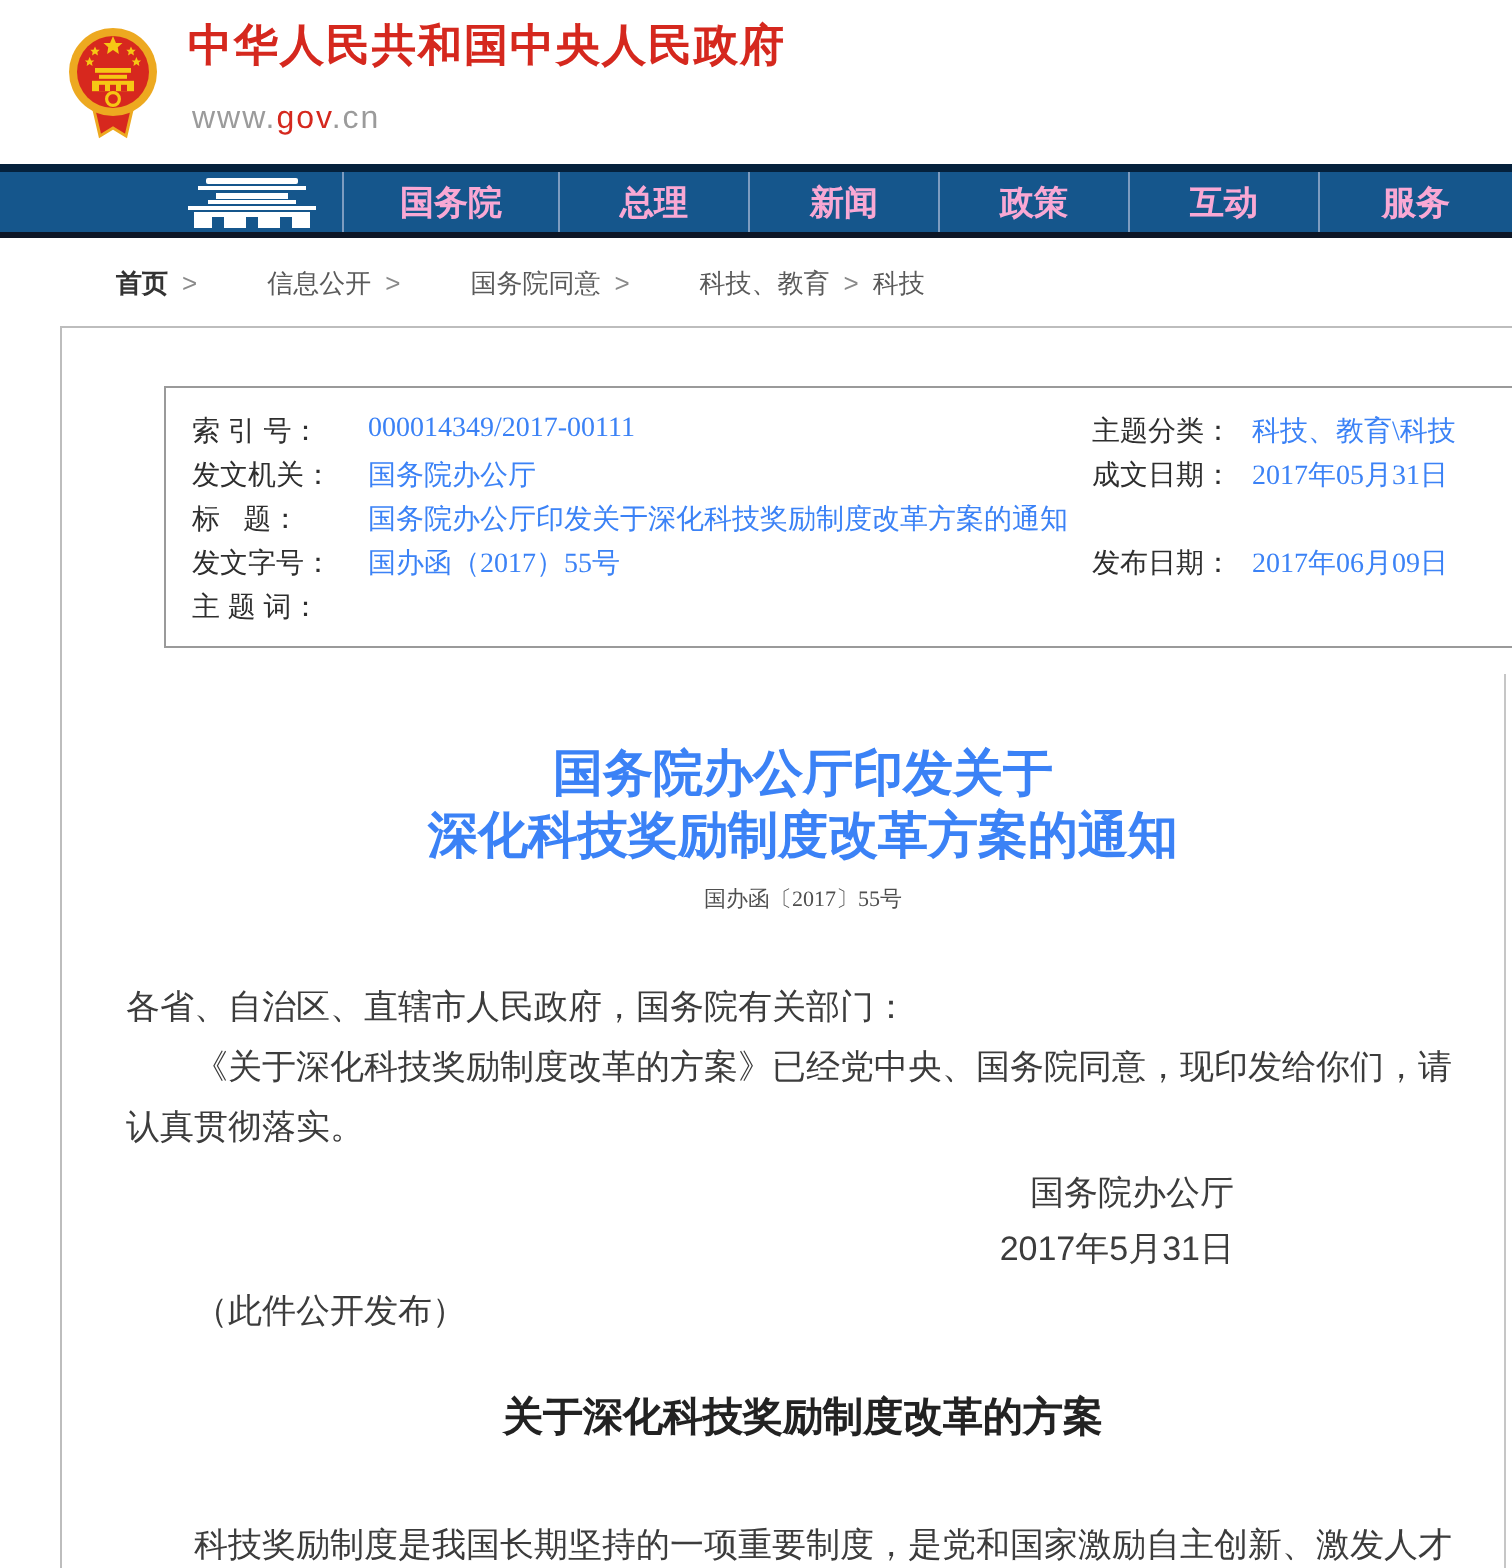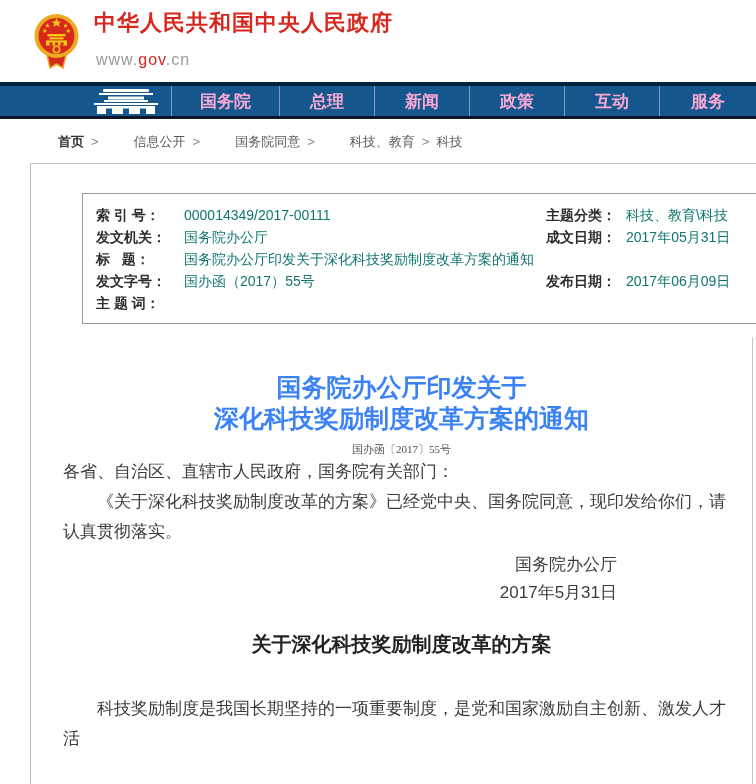--- a/index.html
+++ b/index.html
@@ -47,39 +47,39 @@
   }
 
   
   .meta-table {
     position:absolute; top:193px; left:82px; width:800px;
     border:1px solid #9a9a9a; background:#fff;
     padding:13px 0 6px 13px;
     display:grid; grid-template-columns:88px 362px 80px auto; grid-auto-rows:22px;
     font-size:14px; align-items:start;
   }
-  .meta-label { font-weight:bold; color:#2e2e2e; white-space:pre; }
-  .meta-value { color:#0f766e; font-family:Liberation Sans, sans-serif; white-space:nowrap; }
+  .meta-label { font-weight:normal; color:#2e2e2e; white-space:pre; }
+  .meta-value { color:#3b82f6; font-family:Liberation Serif, serif; white-space:nowrap; }
 
   
   .doc-box {
     position:absolute; top:337px; left:38px; width:715px; height:560px;
     border-right:1px solid #c6c6c6; background:#fff;
     padding:35px 12px 0 25px;
   }
   .doc-title {
     text-align:center; font-family:"Liberation Serif","DejaVu Serif",serif;
     font-weight:bold; font-size:25px; line-height:31px; color:#3b82f6;
   }
   .doc-number {
     text-align:center; font-family:"Liberation Serif","DejaVu Serif",serif;
     font-size:11px; color:#4f4f4f; margin-top:8px;
   }
   .doc-para { font-size:17px; line-height:30px; color:#3c3c3c; margin:0; }
-  .salutation { }
+  .salutation { margin-top:32px; }
   .indent { text-indent:2em; }
   .signature {
     text-align:right; padding-right:123px; margin-top:4px;
     font-size:17px; line-height:28px; color:#3c3c3c;
   }
   .publish-note { margin-top:2px; }
   .section-title {
     text-align:center; font-family:"Liberation Serif","DejaVu Serif",serif;
     font-weight:bold; font-size:20px; color:#222; margin-top:24px;
   }
@@ -186,17 +186,18 @@
   <div class="doc-number">国办函〔2017〕55号</div>
 
   <p class="doc-para salutation">各省、自治区、直辖市人民政府，国务院有关部门：</p>
   <p class="doc-para indent">《关于深化科技奖励制度改革的方案》已经党中央、国务院同意，现印发给你们，请认真贯彻落实。</p>
 
   <div class="signature">
     <div>国务院办公厅</div>
     <div>2017年5月31日</div>
   </div>
 
+  <p class="doc-para indent publish-note">（此件公开发布）</p>
 
   <div class="section-title">关于深化科技奖励制度改革的方案</div>
 
   <p class="doc-para indent final-para">科技奖励制度是我国长期坚持的一项重要制度，是党和国家激励自主创新、激发人才活</p>
 </div>
 
 </body></html>

